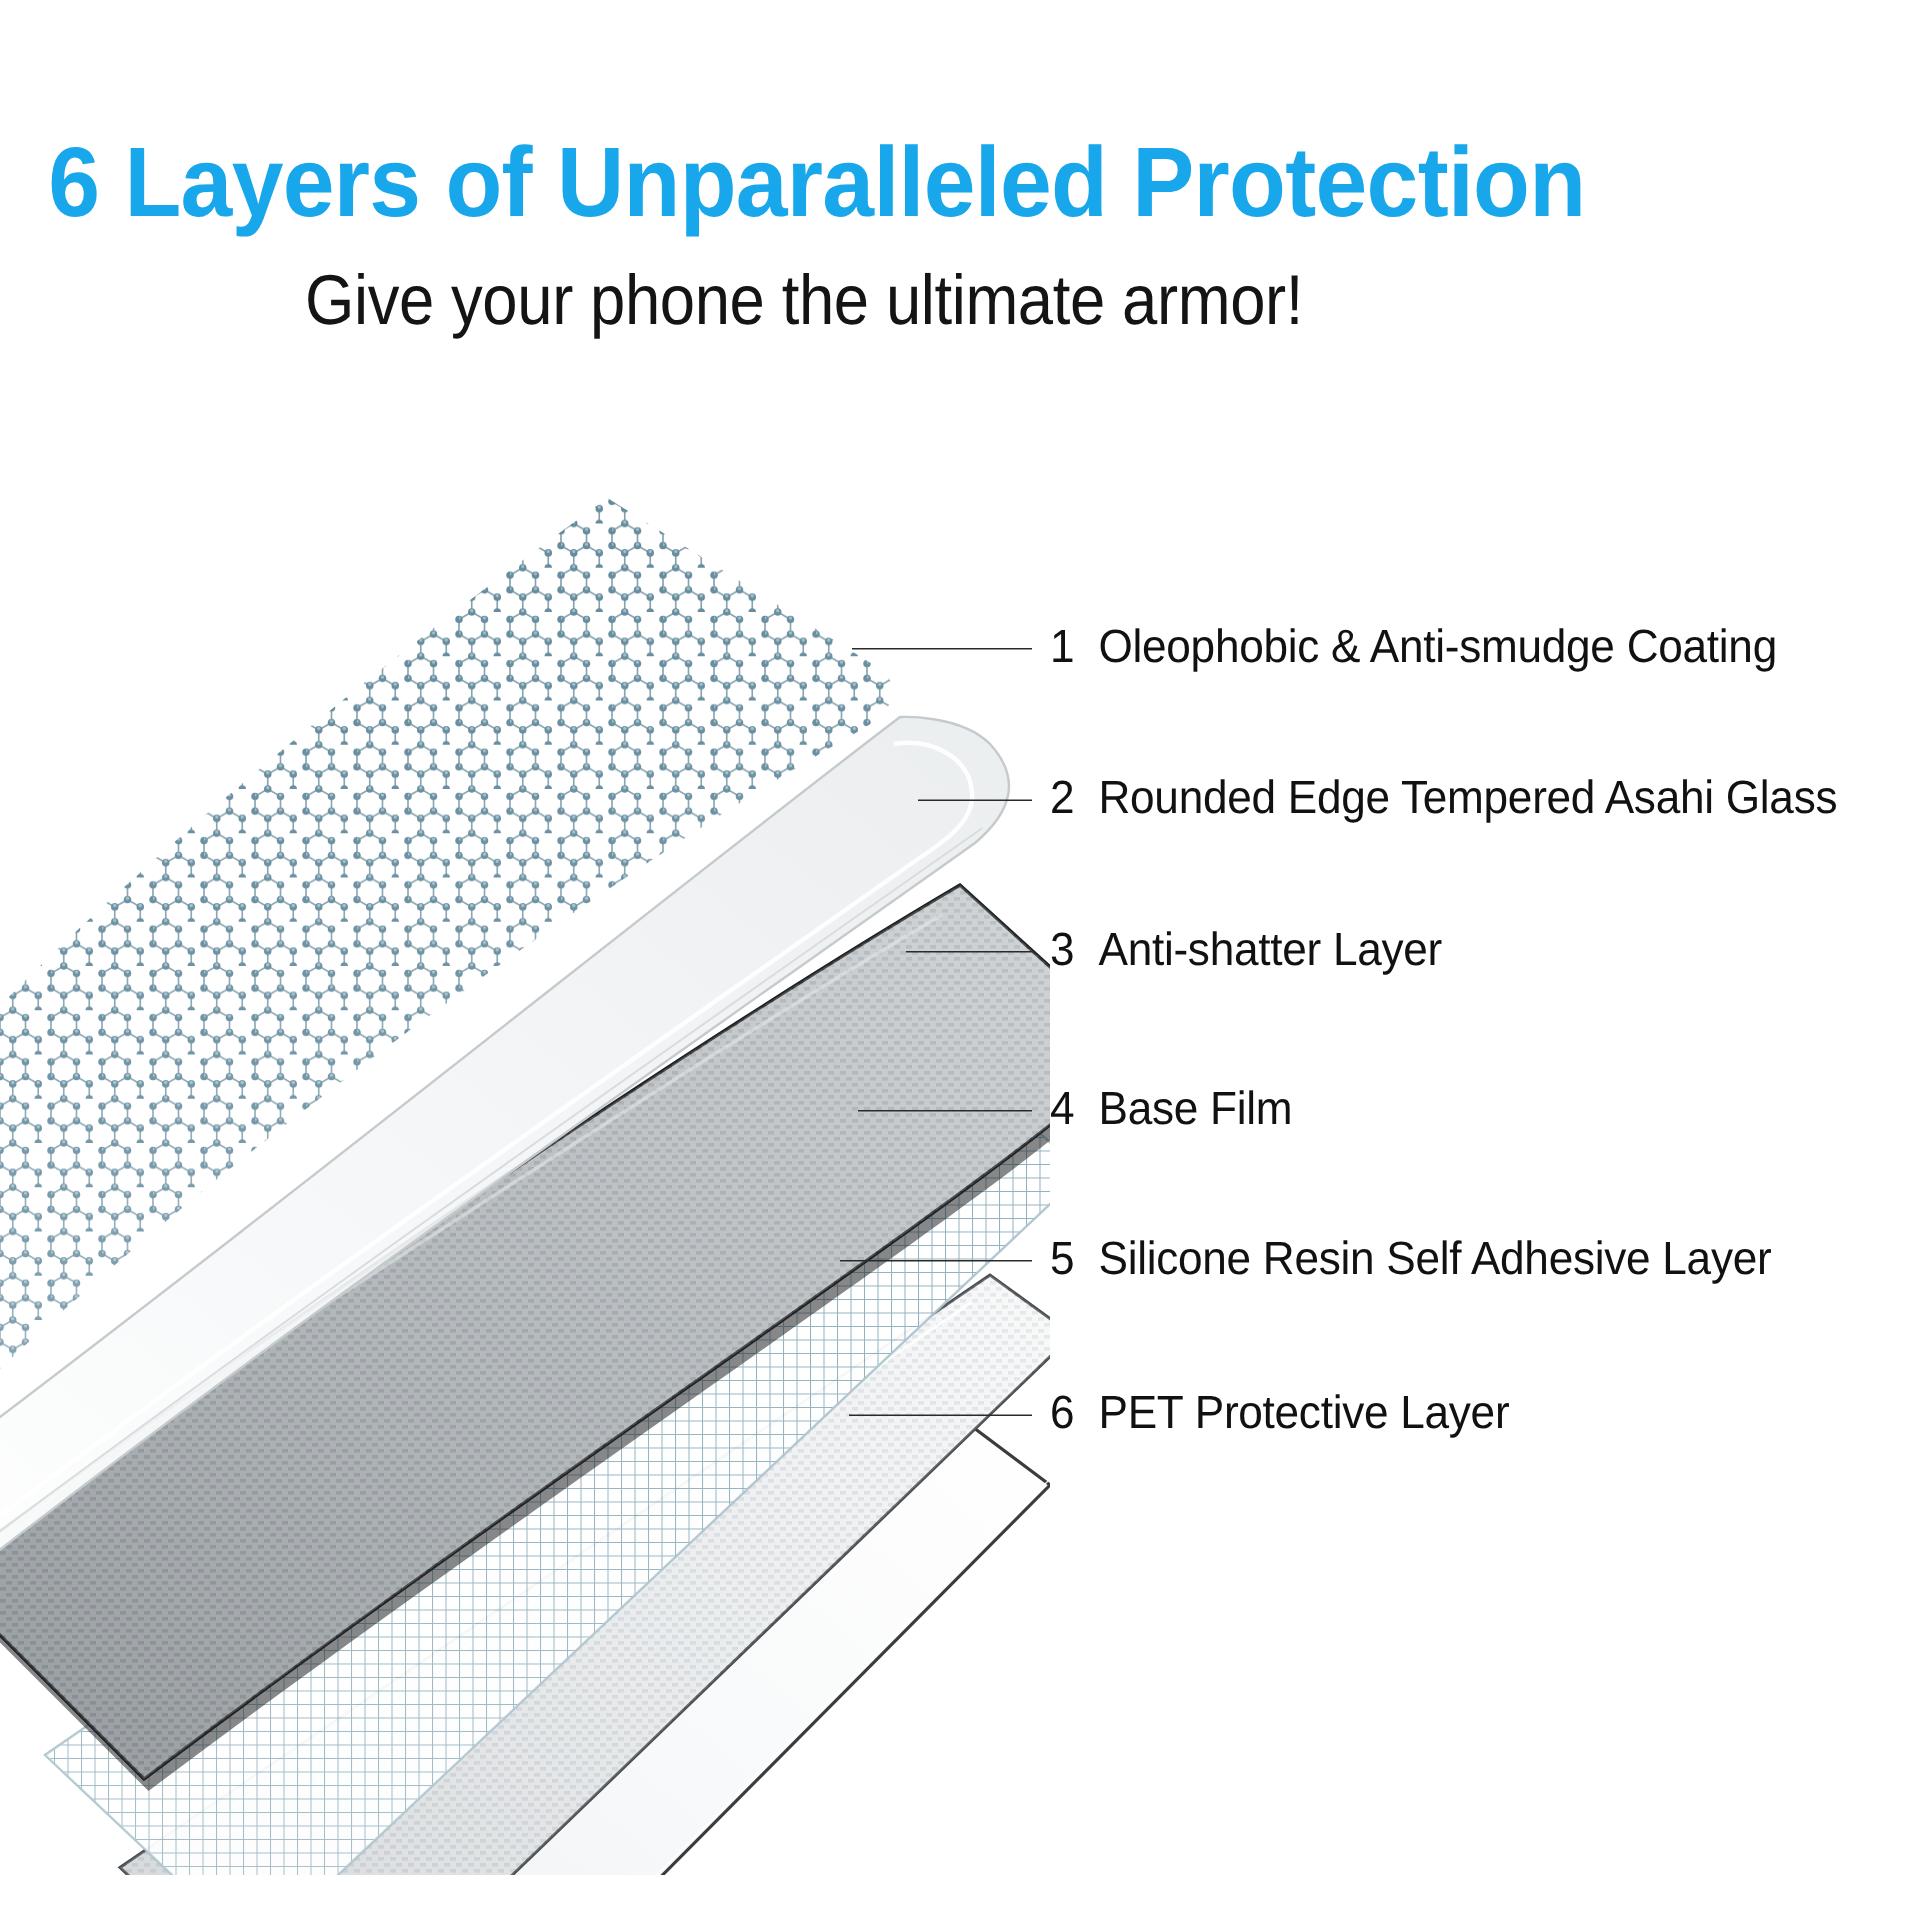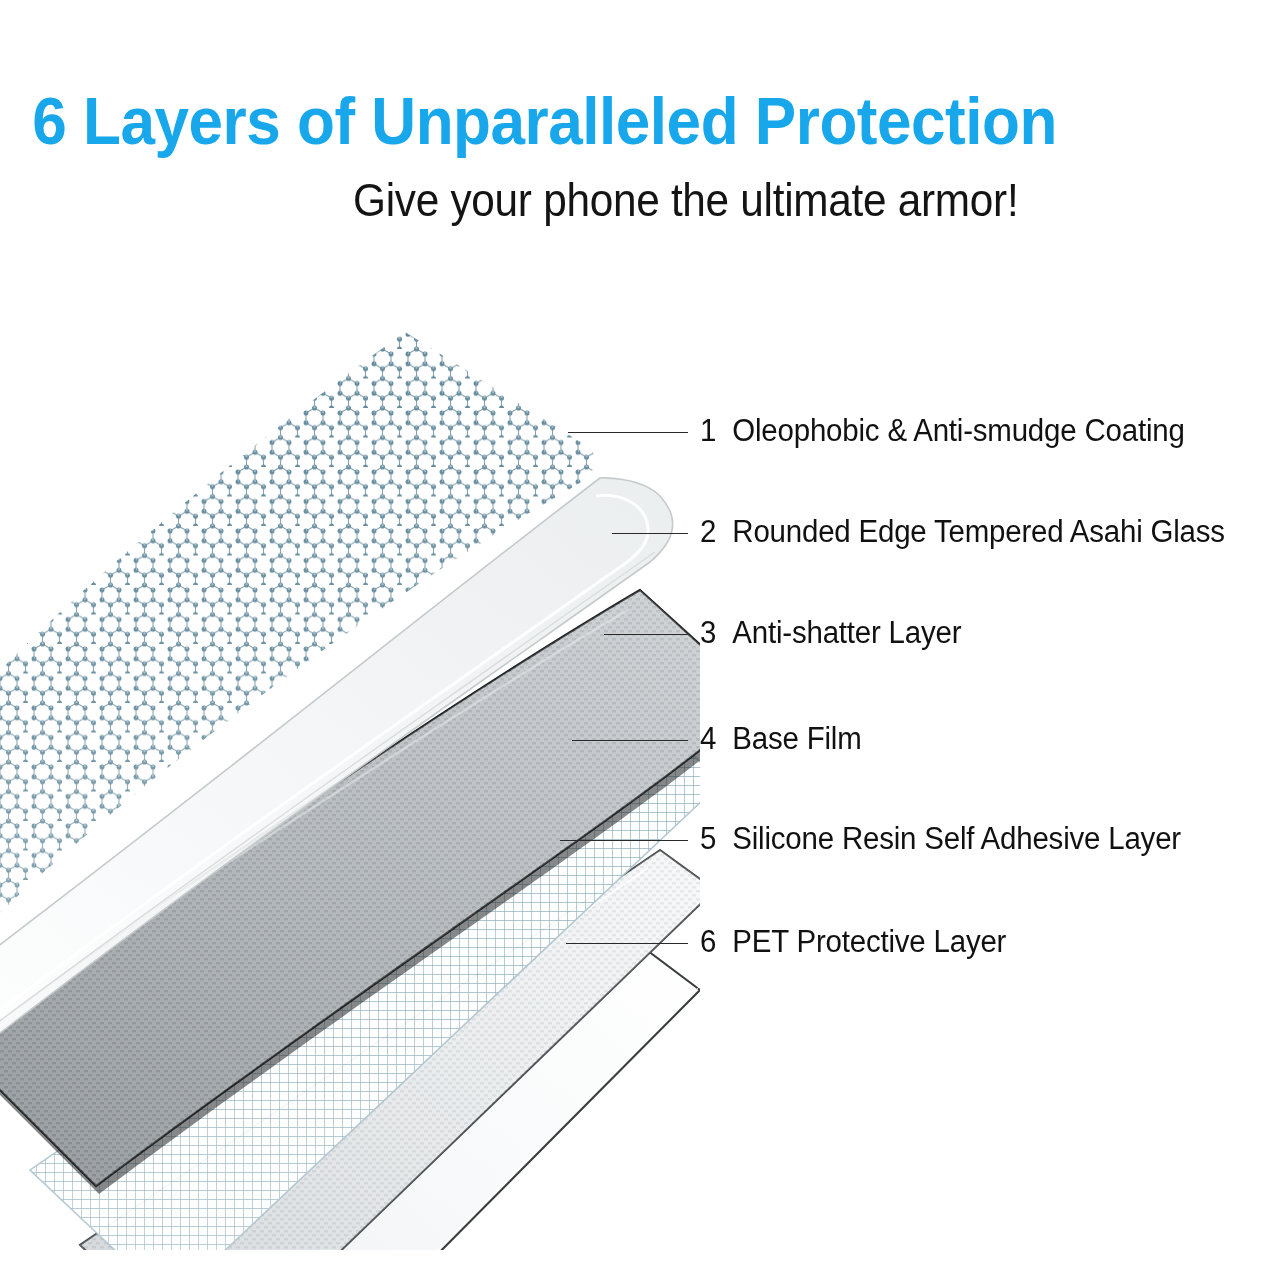--- a/index.html
+++ b/index.html
@@ -15,21 +15,21 @@
     font-family: "Liberation Sans", "DejaVu Sans", sans-serif;
     position: relative;
     -webkit-font-smoothing: antialiased;
   }
 
   
   #header {
     position: absolute;
     top: 0; left: 0;
     width: 1072px;
-    text-align: right;
+    text-align: center;
     pointer-events: none;
   }
   #page-title {
     margin: 0;
     padding-top: 88px;
     font-size: 66px;
     line-height: 1.0;
     font-weight: 700;
     color: #18a7ea;
     letter-spacing: -0.5px;

